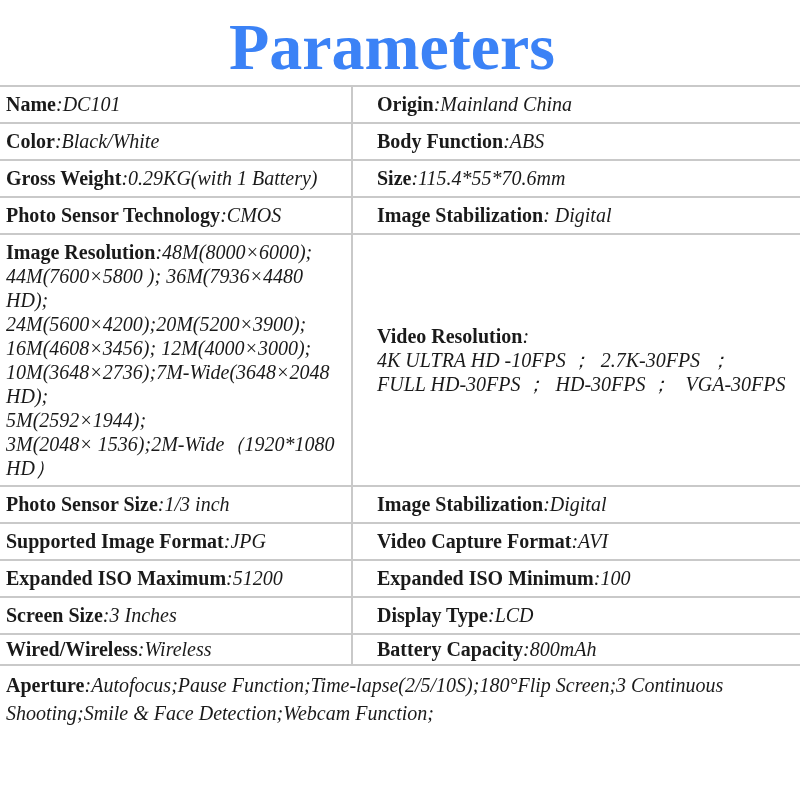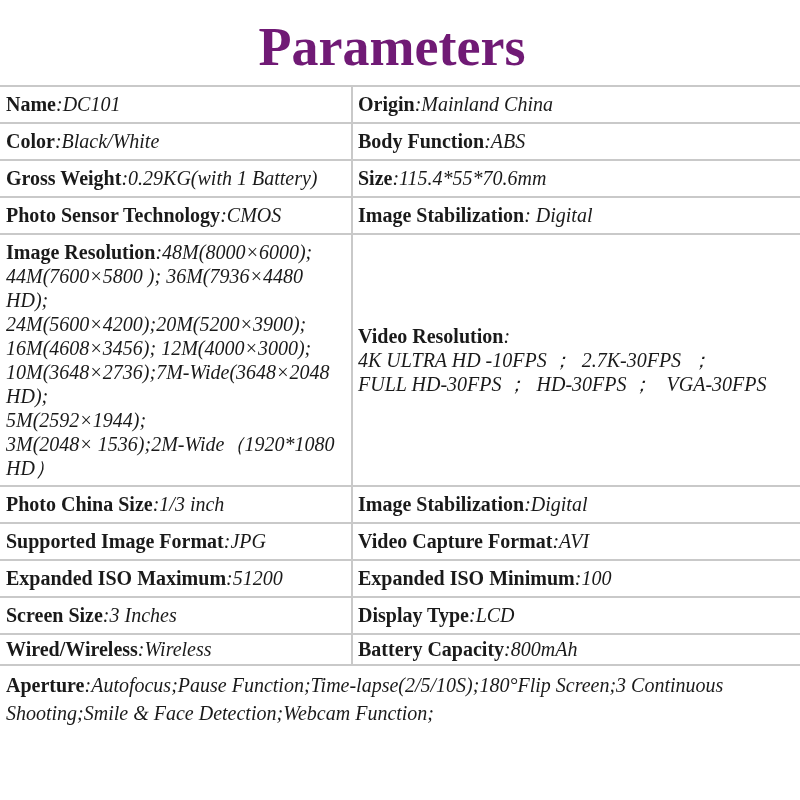--- a/index.html
+++ b/index.html
@@ -11,41 +11,41 @@
     background: #ffffff;
     color: #1a1a1a;
     font-family: "Liberation Serif", serif;
   }
   .page { width: 800px; height: 800px; overflow: hidden; }
   .title {
     margin: 14px 16px 0 0;
     height: 71px;
     line-height: 66px;
     text-align: center;
-    font-size: 54px;
+    font-size: 66px;
     font-weight: bold;
-    color: #701a75;
+    color: #3b82f6;
     letter-spacing: 0px;
   }
   table.spec-table {
     width: 800px;
     border-collapse: collapse;
     table-layout: fixed;
   }
   col.c1 { width: 352px; }
   col.c2 { width: 448px; }
   td.c {
     border-top: 2px solid #c9c9c9;
     font-size: 20px;
     padding: 1px 2px 1px 6px;
     height: 37px;
     vertical-align: middle;
     overflow: hidden;
   }
-  td.R { border-left: 2px solid #c9c9c9; padding-left: 5px; }
+  td.R { border-left: 2px solid #c9c9c9; padding-left: 24px; }
   tr.short td.c { height: 31px; }
   tr.tall td.c {
     height: auto;
     padding-top: 5px;
     padding-bottom: 5px;
     line-height: 24px;
   }
   .lbl { font-weight: bold; }
   .val { white-space: pre-wrap; font-style: italic; }
   tr.fn-row td.c {
@@ -92,21 +92,21 @@
 24M(5600×4200);20M(5200×3900);
 16M(4608×3456); 12M(4000×3000);
 10M(3648×2736);7M-Wide(3648×2048 HD);
 5M(2592×1944);
 3M(2048× 1536);2M-Wide（1920*1080 HD）</span></td>
         <td class="c R"><span class="lbl">Video Resolution</span><span class="val">:
 4K ULTRA HD -10FPS ；  2.7K-30FPS  ；
 FULL HD-30FPS ；  HD-30FPS ；   VGA-30FPS</span></td>
       </tr>
       <tr>
-        <td class="c L"><span class="lbl">Photo China Size</span><span class="val">:1/3 inch</span></td>
+        <td class="c L"><span class="lbl">Photo Sensor Size</span><span class="val">:1/3 inch</span></td>
         <td class="c R"><span class="lbl">Image Stabilization</span><span class="val">:Digital</span></td>
       </tr>
       <tr>
         <td class="c L"><span class="lbl">Supported Image Format</span><span class="val">:JPG</span></td>
         <td class="c R"><span class="lbl">Video Capture Format</span><span class="val">:AVI</span></td>
       </tr>
       <tr>
         <td class="c L"><span class="lbl">Expanded ISO Maximum</span><span class="val">:51200</span></td>
         <td class="c R"><span class="lbl">Expanded ISO Minimum</span><span class="val">:100</span></td>
       </tr>

